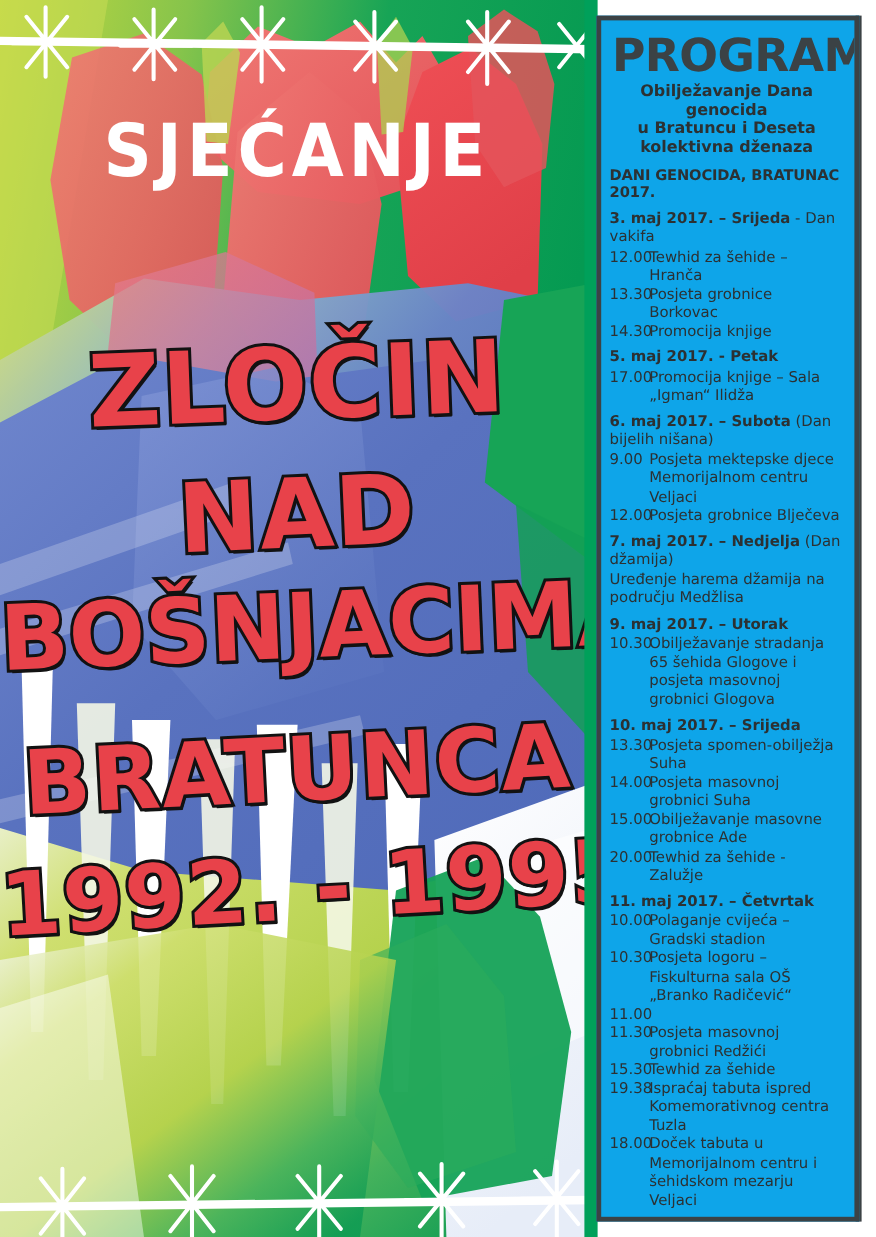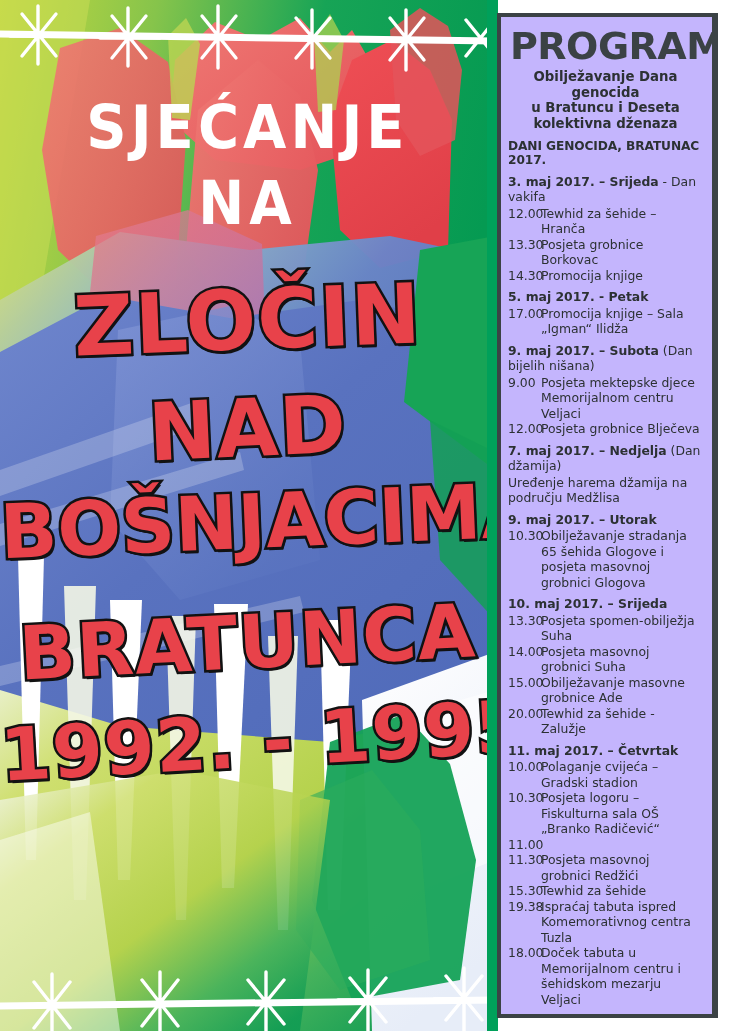--- a/index.html
+++ b/index.html
@@ -61,21 +61,21 @@
   .g5{top:688px;font-size:73px;letter-spacing:1px;transform:rotate(-3.2deg);}
 
   
   #panel-green{
     position:absolute;left:487px;top:0;width:11px;height:1031px;
     background:#00a05a;
   }
   #panel{
     position:absolute;left:497px;top:13px;
     width:219px;height:1005px;
-    background:#c4b5fd;
+    background:#0ea5e9;
     border:4px solid #3b4245;
     box-sizing:border-box;
     padding:10px 9px 8px 7px;
     overflow:hidden;
   }
   #panel-right-shadow{
     position:absolute;left:713px;top:13px;width:5px;height:1005px;
     background:#3b4245;
   }
 
@@ -259,21 +259,20 @@
           <path d="M142,980 L178,1026 M178,980 L142,1026 M130,1003 L190,1003 M160,972 L160,1031"></path>
           <path d="M248,980 L284,1024 M284,980 L248,1024 M236,1002 L296,1002 M266,972 L266,1031"></path>
           <path d="M350,978 L386,1022 M386,978 L350,1022 M338,1000 L398,1000 M368,970 L368,1031"></path>
           <path d="M446,976 L482,1020 M482,976 L446,1020 M434,999 L494,999 M464,968 L464,1031"></path>
         </g>
       </g>
     </svg>
 
     <div class="head-wrap">
       <div class="sjecanje" id="line-sjecanje">SJEĆANJE</div>
-      <div class="sjecanje" id="line-na">NA</div>
 
       <div class="graf g1">ZLOČIN</div>
       <div class="graf g2">NAD</div>
       <div class="graf g3">BOŠNJACIMA</div>
       <div class="graf g4">BRATUNCA</div>
       <div class="graf g5">1992. - 1995.</div>
     </div>
   </div>
 
   <div id="panel-green"></div>
@@ -307,21 +306,21 @@
           </div>
         </div>
         <div class="day">
           <div class="day-head"><span>5. maj 2017. - Petak</span></div>
           <div class="ev">
             <span class="t">17.00</span>
             <span class="d">Promocija knjige – Sala „Igman“ Ilidža</span>
           </div>
         </div>
         <div class="day">
-          <div class="day-head"><span>9. maj 2017. – Subota</span><span class="norm"> (Dan bijelih nišana)</span></div>
+          <div class="day-head"><span>6. maj 2017. – Subota</span><span class="norm"> (Dan bijelih nišana)</span></div>
           <div class="ev">
             <span class="t">9.00</span>
             <span class="d">Posjeta mektepske djece Memorijalnom centru Veljaci</span>
           </div>
           <div class="ev">
             <span class="t">12.00</span>
             <span class="d">Posjeta grobnice Blječeva</span>
           </div>
         </div>
         <div class="day">

